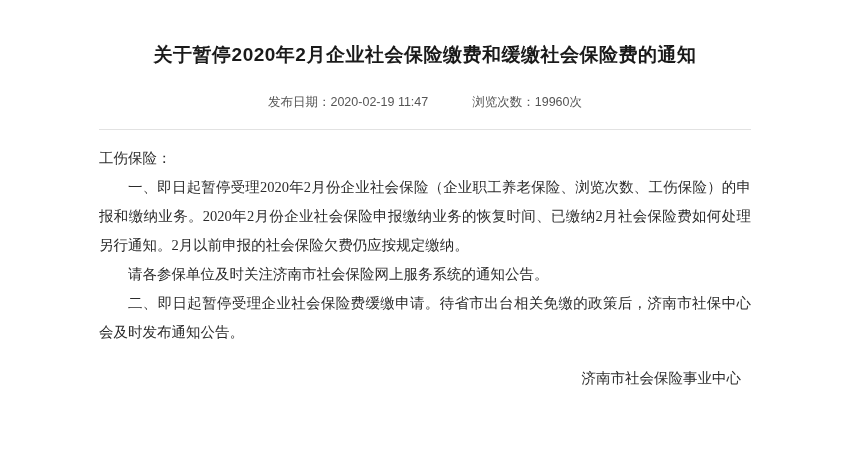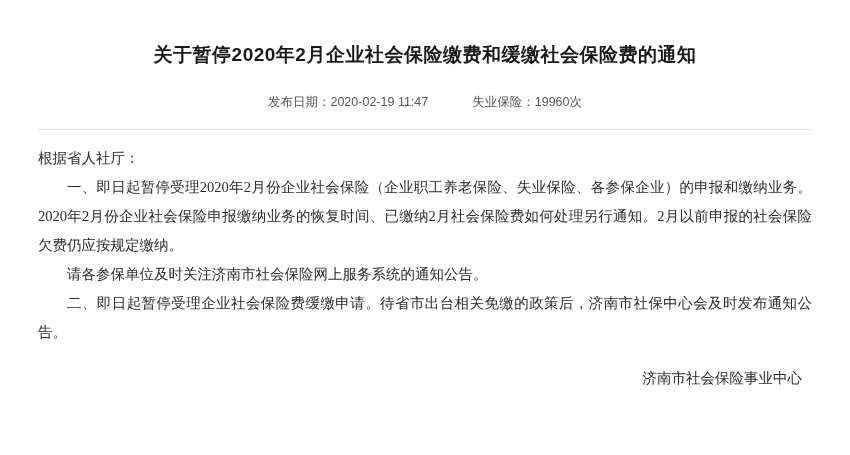--- a/index.html
+++ b/index.html
@@ -12,21 +12,21 @@
     background: #ffffff;
     font-family: "Liberation Serif", "DejaVu Serif", serif;
     color: #222222;
     overflow: hidden;
   }
   .page {
     position: relative;
     width: 850px;
     height: 455px;
     box-sizing: border-box;
-    padding: 0 38px;
+    padding: 0 99px;
     background: #ffffff;
   }
   .doc-title {
     margin: 0;
     padding-top: 42px;
     text-align: center;
     font-size: 19px;
     font-weight: bold;
     letter-spacing: 0.5px;
     color: #1a1a1a;
@@ -80,28 +80,28 @@
 </style>
 </head>
 <body>
 
 <div class="page">
 
   <h1 class="doc-title">关于暂停2020年2月企业社会保险缴费和缓缴社会保险费的通知</h1>
 
   <div class="meta-row">
     <span class="meta-item"><span>发布日期：</span><span>2020-02-19 11:47</span></span>
-    <span class="meta-item"><span>失业保险：</span><span>19960次</span></span>
+    <span class="meta-item"><span>浏览次数：</span><span>19960次</span></span>
   </div>
 
   <div class="divider"></div>
 
   <div class="body-text">
-    <p class="p-flush">根据省人社厅：</p>
-    <p class="p-indent">一、即日起暂停受理2020年2月份企业社会保险（企业职工养老保险、失业保险、各参保企业）的申报和缴纳业务。2020年2月份企业社会保险申报缴纳业务的恢复时间、已缴纳2月社会保险费如何处理另行通知。2月以前申报的社会保险欠费仍应按规定缴纳。</p>
+    <p class="p-flush">工伤保险：</p>
+    <p class="p-indent">一、即日起暂停受理2020年2月份企业社会保险（企业职工养老保险、浏览次数、工伤保险）的申报和缴纳业务。2020年2月份企业社会保险申报缴纳业务的恢复时间、已缴纳2月社会保险费如何处理另行通知。2月以前申报的社会保险欠费仍应按规定缴纳。</p>
     <p class="p-indent">请各参保单位及时关注济南市社会保险网上服务系统的通知公告。</p>
     <p class="p-indent">二、即日起暂停受理企业社会保险费缓缴申请。待省市出台相关免缴的政策后，济南市社保中心会及时发布通知公告。</p>
   </div>
 
   <div class="signature">
     <span class="sig-line">济南市社会保险事业中心</span>
 
   </div>
 
 </div>

